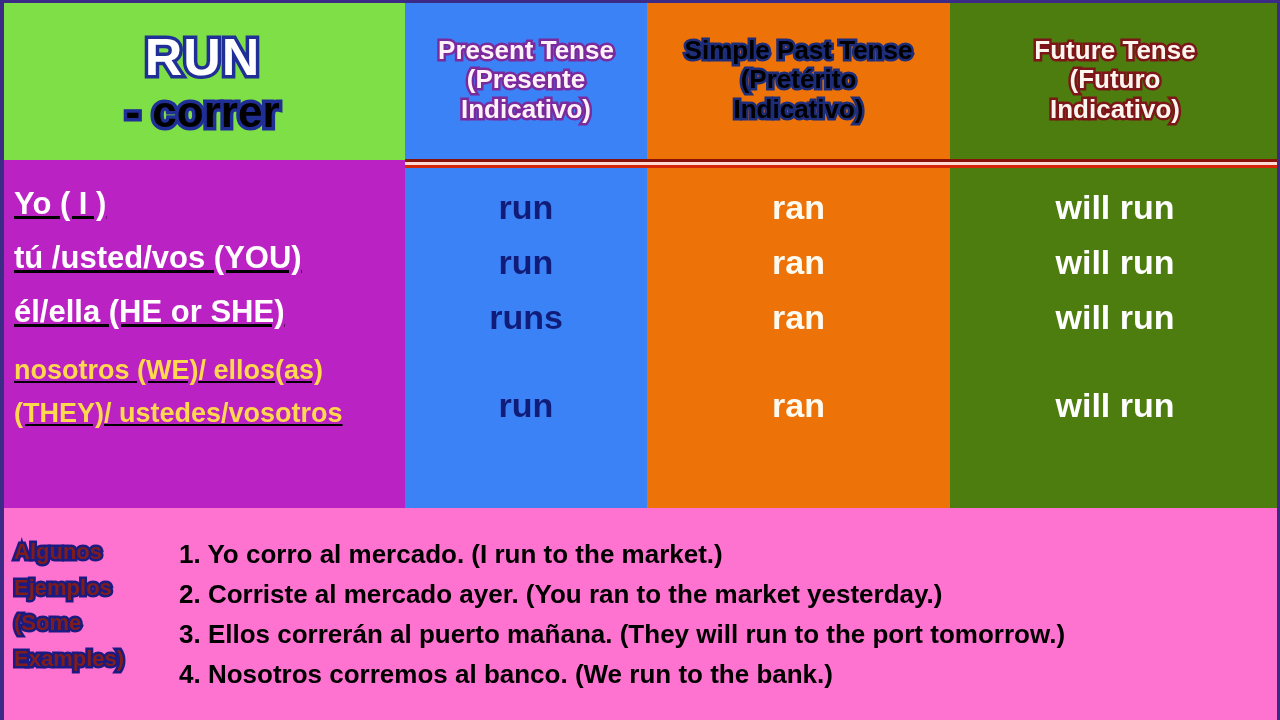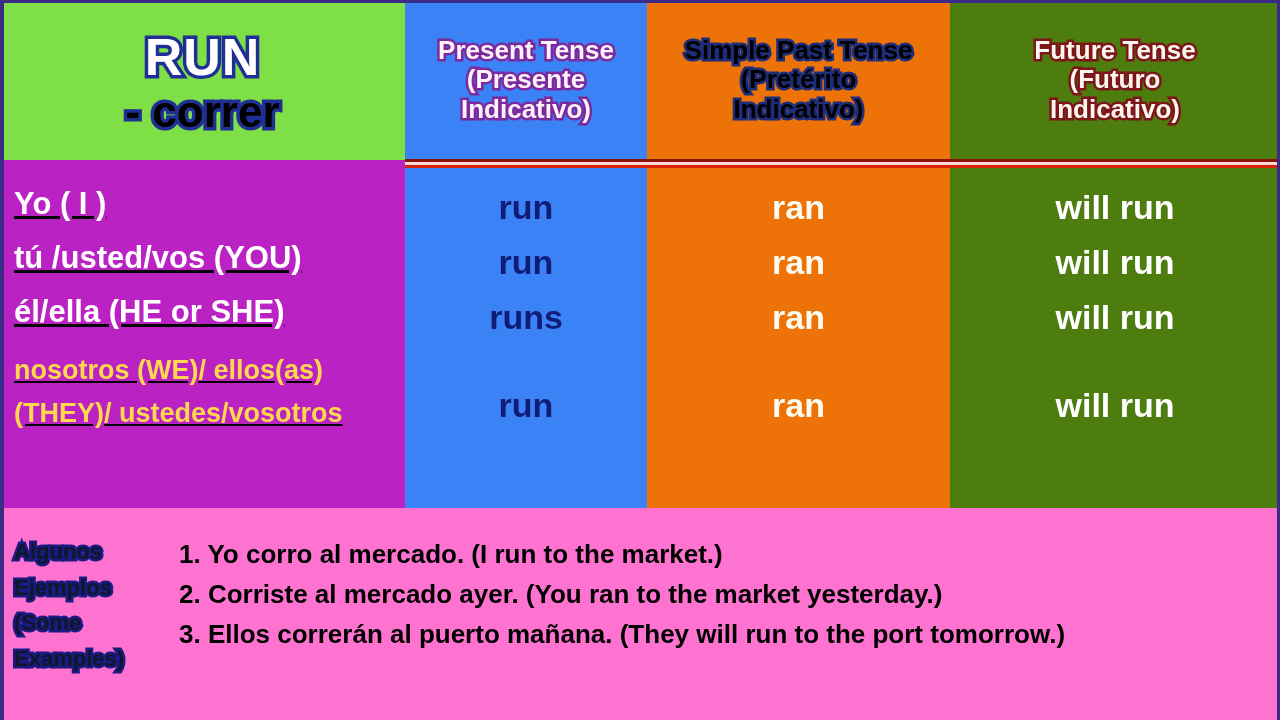--- a/index.html
+++ b/index.html
@@ -194,21 +194,21 @@
   .ex-label {
     width: 175px;
     flex: none;
     padding: 26px 0 0 14px;
     box-sizing: border-box;
   }
   .ex-label .l {
     display: block;
     font-size: 22px;
     font-weight: bold;
-    color: #0f172a;
+    color: #7f1d1d;
     -webkit-text-stroke: 5px #1a1a80;
     paint-order: stroke fill;
     line-height: 1.62;
     white-space: nowrap;
   }
   .ex-list {
     flex: 1;
     padding: 26px 0 0 4px;
     box-sizing: border-box;
   }
@@ -326,16 +326,17 @@
     <div class="ex-label">
       <span class="l">Algunos</span>
       <span class="l">Ejemplos</span>
       <span class="l">(Some</span>
       <span class="l">Examples)</span>
     </div>
     <div class="ex-list">
       <div class="ex-item">1. Yo corro al mercado. (I run to the market.)</div>
       <div class="ex-item">2. Corriste al mercado ayer. (You ran to the market yesterday.)</div>
       <div class="ex-item">3. Ellos correrán al puerto mañana. (They will run to the port tomorrow.)</div>
+      <div class="ex-item">4. Nosotros corremos al banco. (We run to the bank.)</div>
     </div>
   </div>
 
 </div>
 
 </body></html>

